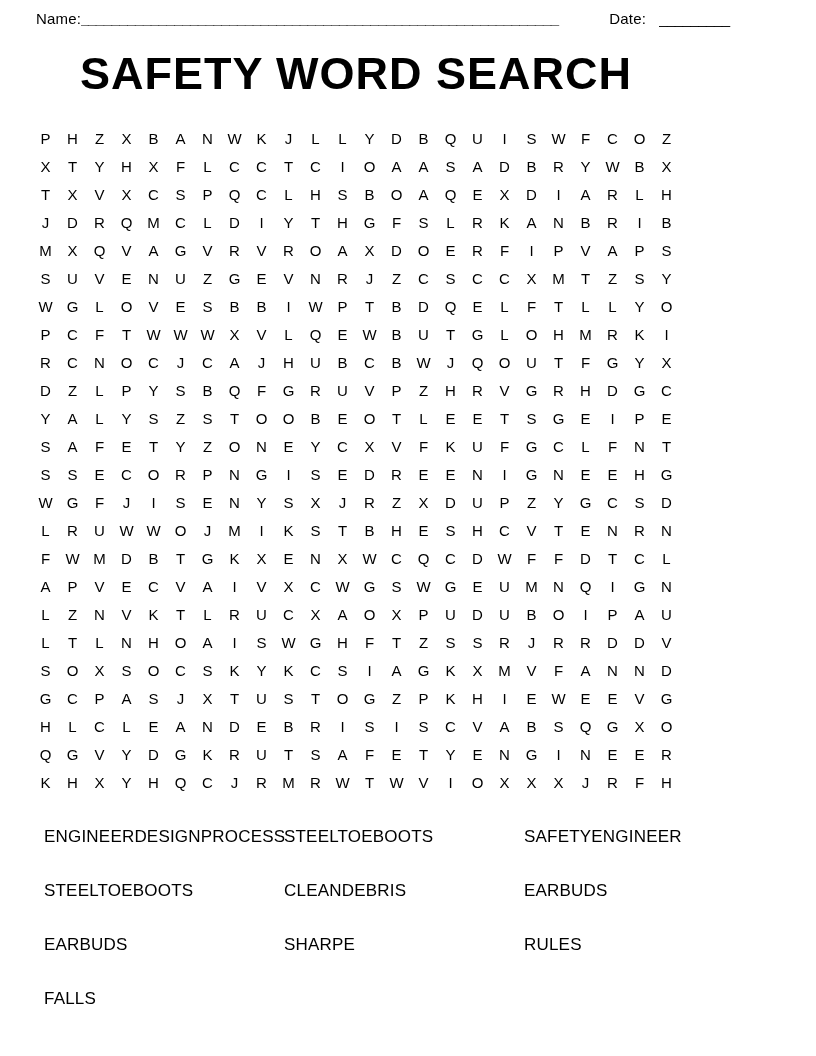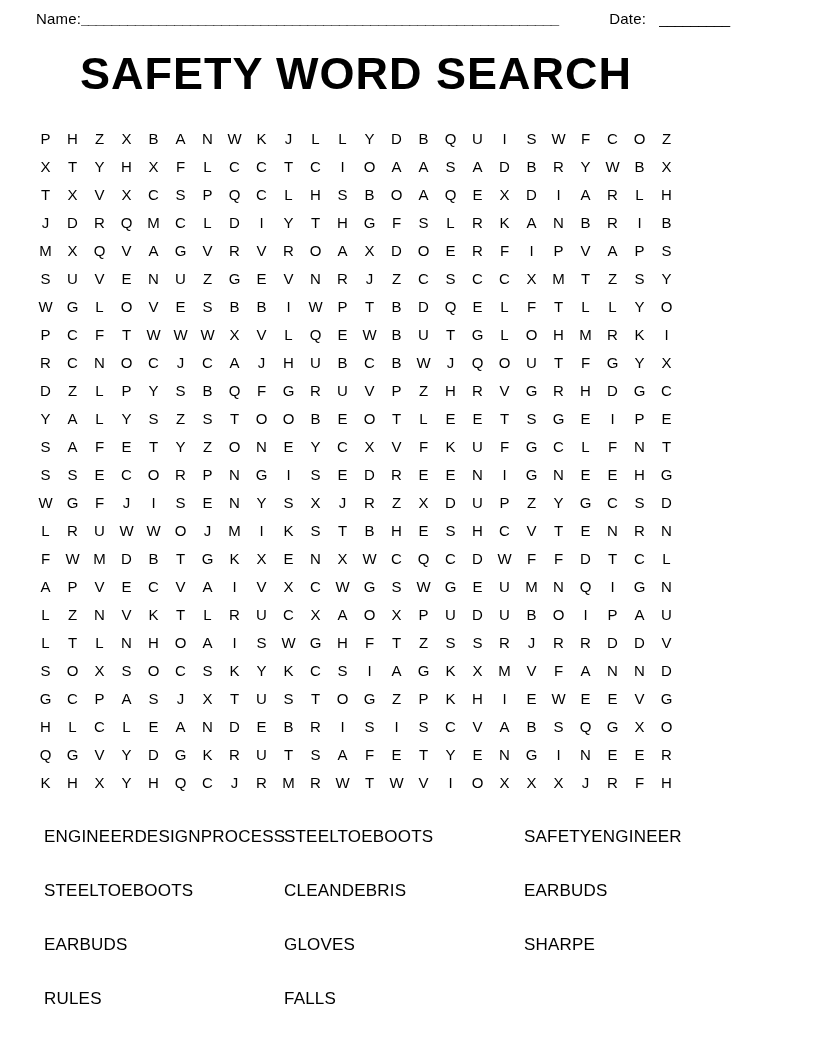--- a/index.html
+++ b/index.html
@@ -686,20 +686,19 @@
   </div>
 
   <div class="words" id="words">
       <div class="word">ENGINEERDESIGNPROCESS</div>
       <div class="word">STEELTOEBOOTS</div>
       <div class="word">SAFETYENGINEER</div>
       <div class="word">STEELTOEBOOTS</div>
       <div class="word">CLEANDEBRIS</div>
       <div class="word">EARBUDS</div>
       <div class="word">EARBUDS</div>
-      <div class="word">GLOVES</div>
       <div class="word">SHARPE</div>
       <div class="word">RULES</div>
       <div class="word">FALLS</div>
       <div class="word empty"></div>
     </div>
 
 </div>
 
 </body></html>

